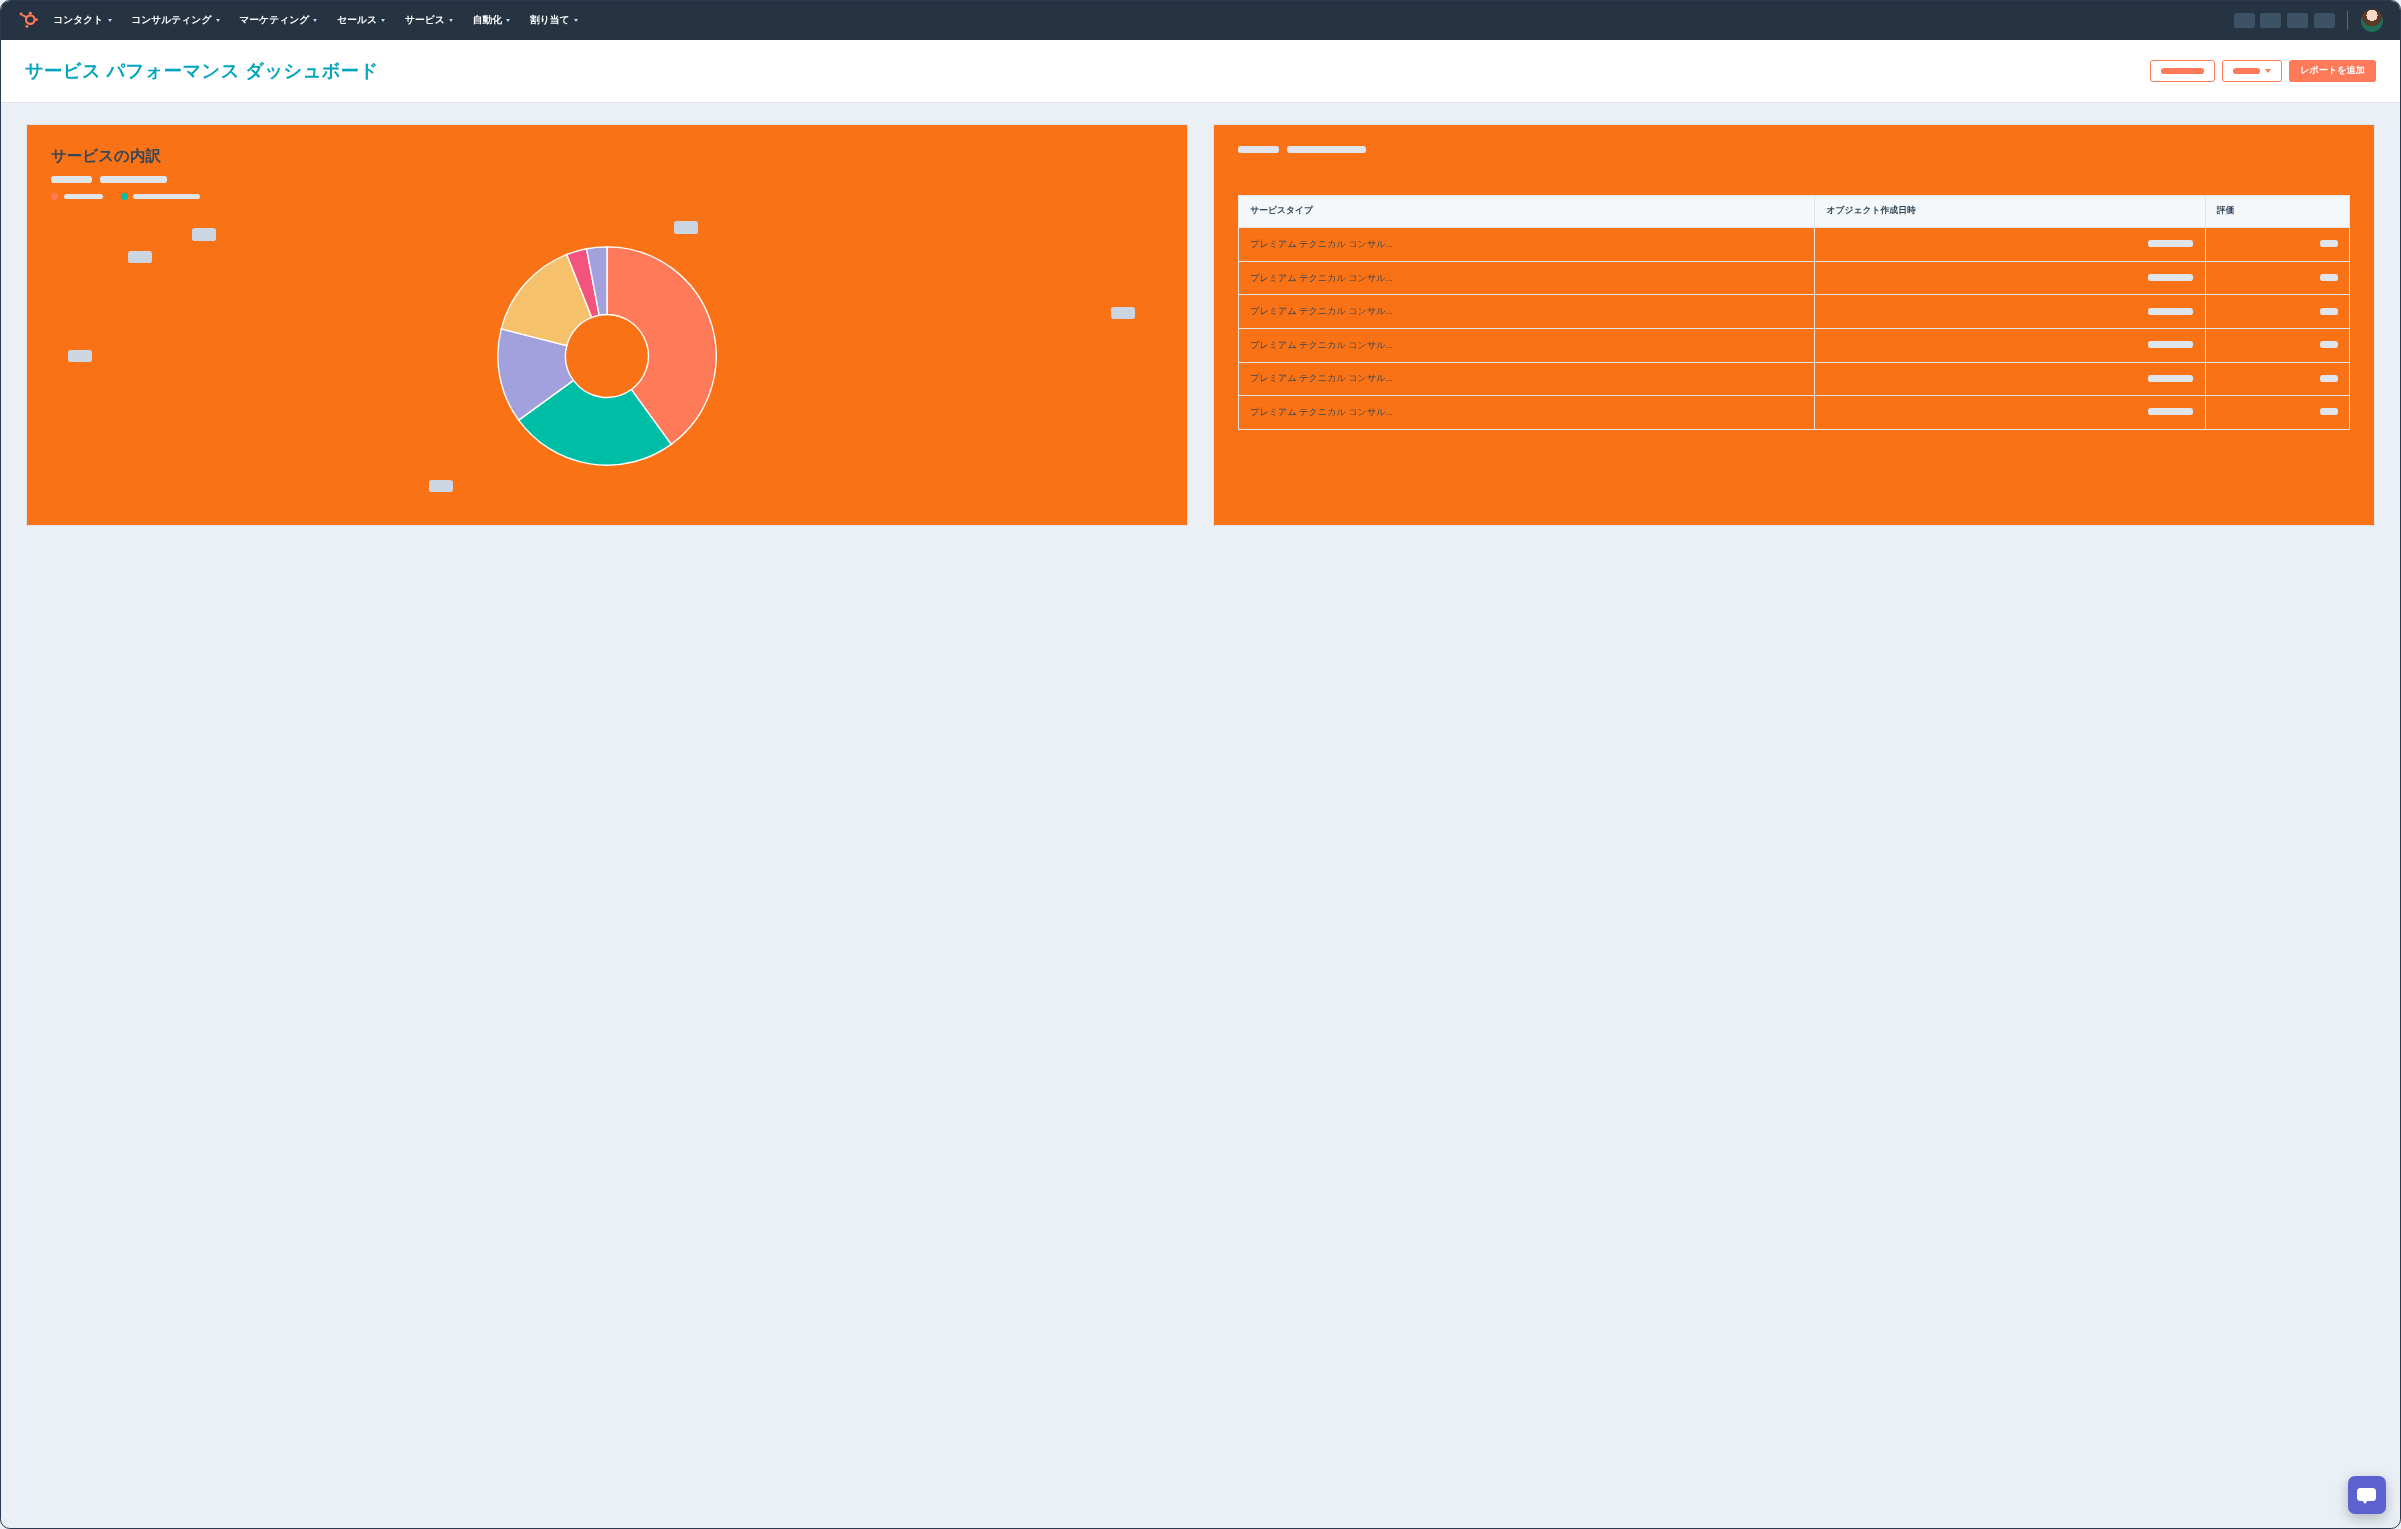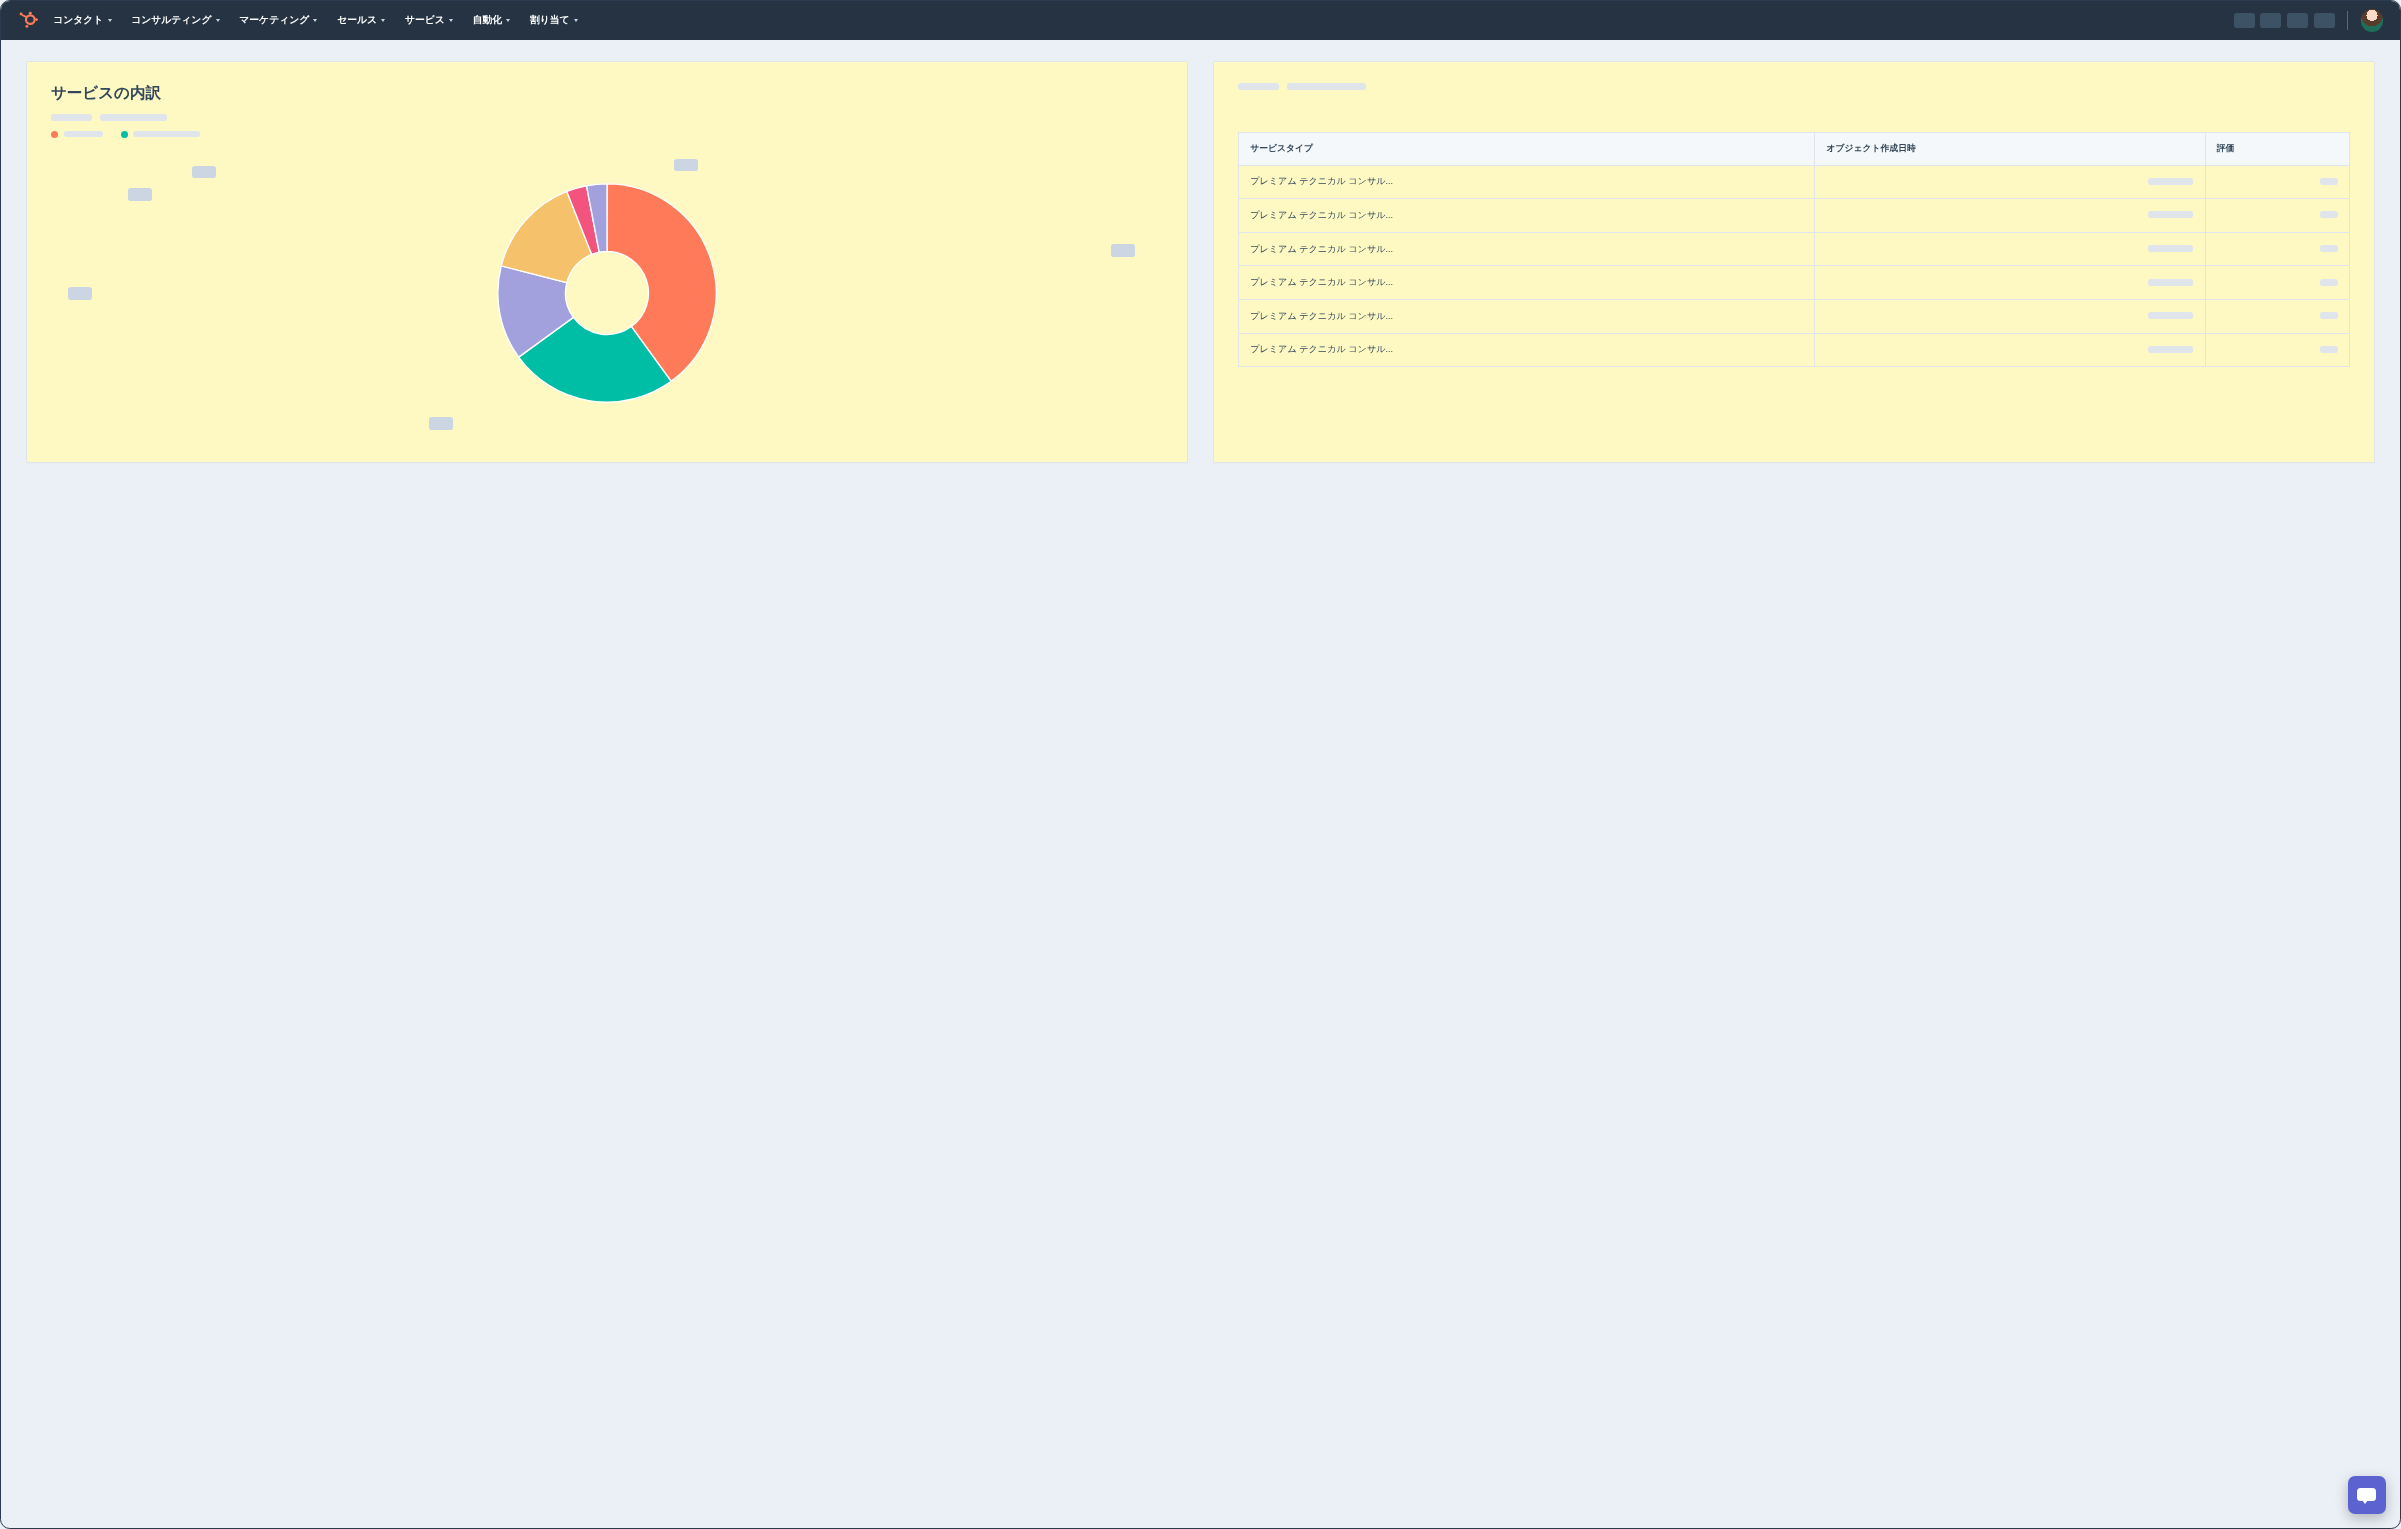--- a/index.html
+++ b/index.html
@@ -81,21 +81,21 @@
   .chip-sq {
     width:9.8px; height:9.8px; border-radius:2.8px; background:#7c98b6;
   }
   .filter-label { color:#00a4bd; font-weight:600; font-size:9.8px; }
   .assign-text {
     margin-left:auto; color:#00a4bd; font-weight:600; font-size:9.8px;
   }
   
   .cards { display:flex; gap:25px; align-items:stretch; }
   .card {
-    flex:1; background:#fef9c3; border:0.7px solid #dfe5eb; border-radius:1.4px;
+    flex:1; background:#f97316; border:0.7px solid #dfe5eb; border-radius:1.4px;
     padding:21px 24px 21px 24px;
     box-shadow: 0 0.7px 0 rgba(0,0,0,0.02);
     min-height:394px;
   }
   .card-title { font-size:15.5px; font-weight:700; color:#33475b; margin-bottom:9.8px; }
   .skel-row { display:flex; gap:8.4px; margin-bottom:7px; }
   .skel { background:#dfe5eb; border-radius:2.8px; height:7px; }
   .legend-row { display:flex; gap:18.3px; margin:9.8px 0 8.4px 0; align-items:center; }
   .legend-item { display:flex; align-items:center; gap:5.6px; }
   .dot { width:7px; height:7px; border-radius:50%; }
@@ -191,20 +191,35 @@
     <div class="top-right">
       <div class="pill-btn"></div>
       <div class="pill-btn"></div>
       <div class="pill-btn"></div>
       <div class="pill-btn wide"></div>
       <div class="divider-v"></div>
       <div class="avatar"></div>
     </div>
   </div>
 
+  <div class="page-header">
+    <div class="page-title">サービス パフォーマンス ダッシュボード</div>
+    <div class="header-actions">
+      <div class="btn-outline">
+          <div class="bar"></div>
+        </div>
+      <div class="btn-outline dd">
+          <div class="bar"></div>
+          <div class="tri"></div>
+        </div>
+      <div class="btn-solid">
+          <span>レポートを追加</span>
+        </div>
+    </div>
+  </div>
 
   <div class="content">
 
     <div class="cards">
 
       <div class="card">
         <div class="card-title">サービスの内訳</div>
         <div class="skel-row">
           <div class="skel" style="width:41px"></div>
           <div class="skel" style="width:67px"></div>

